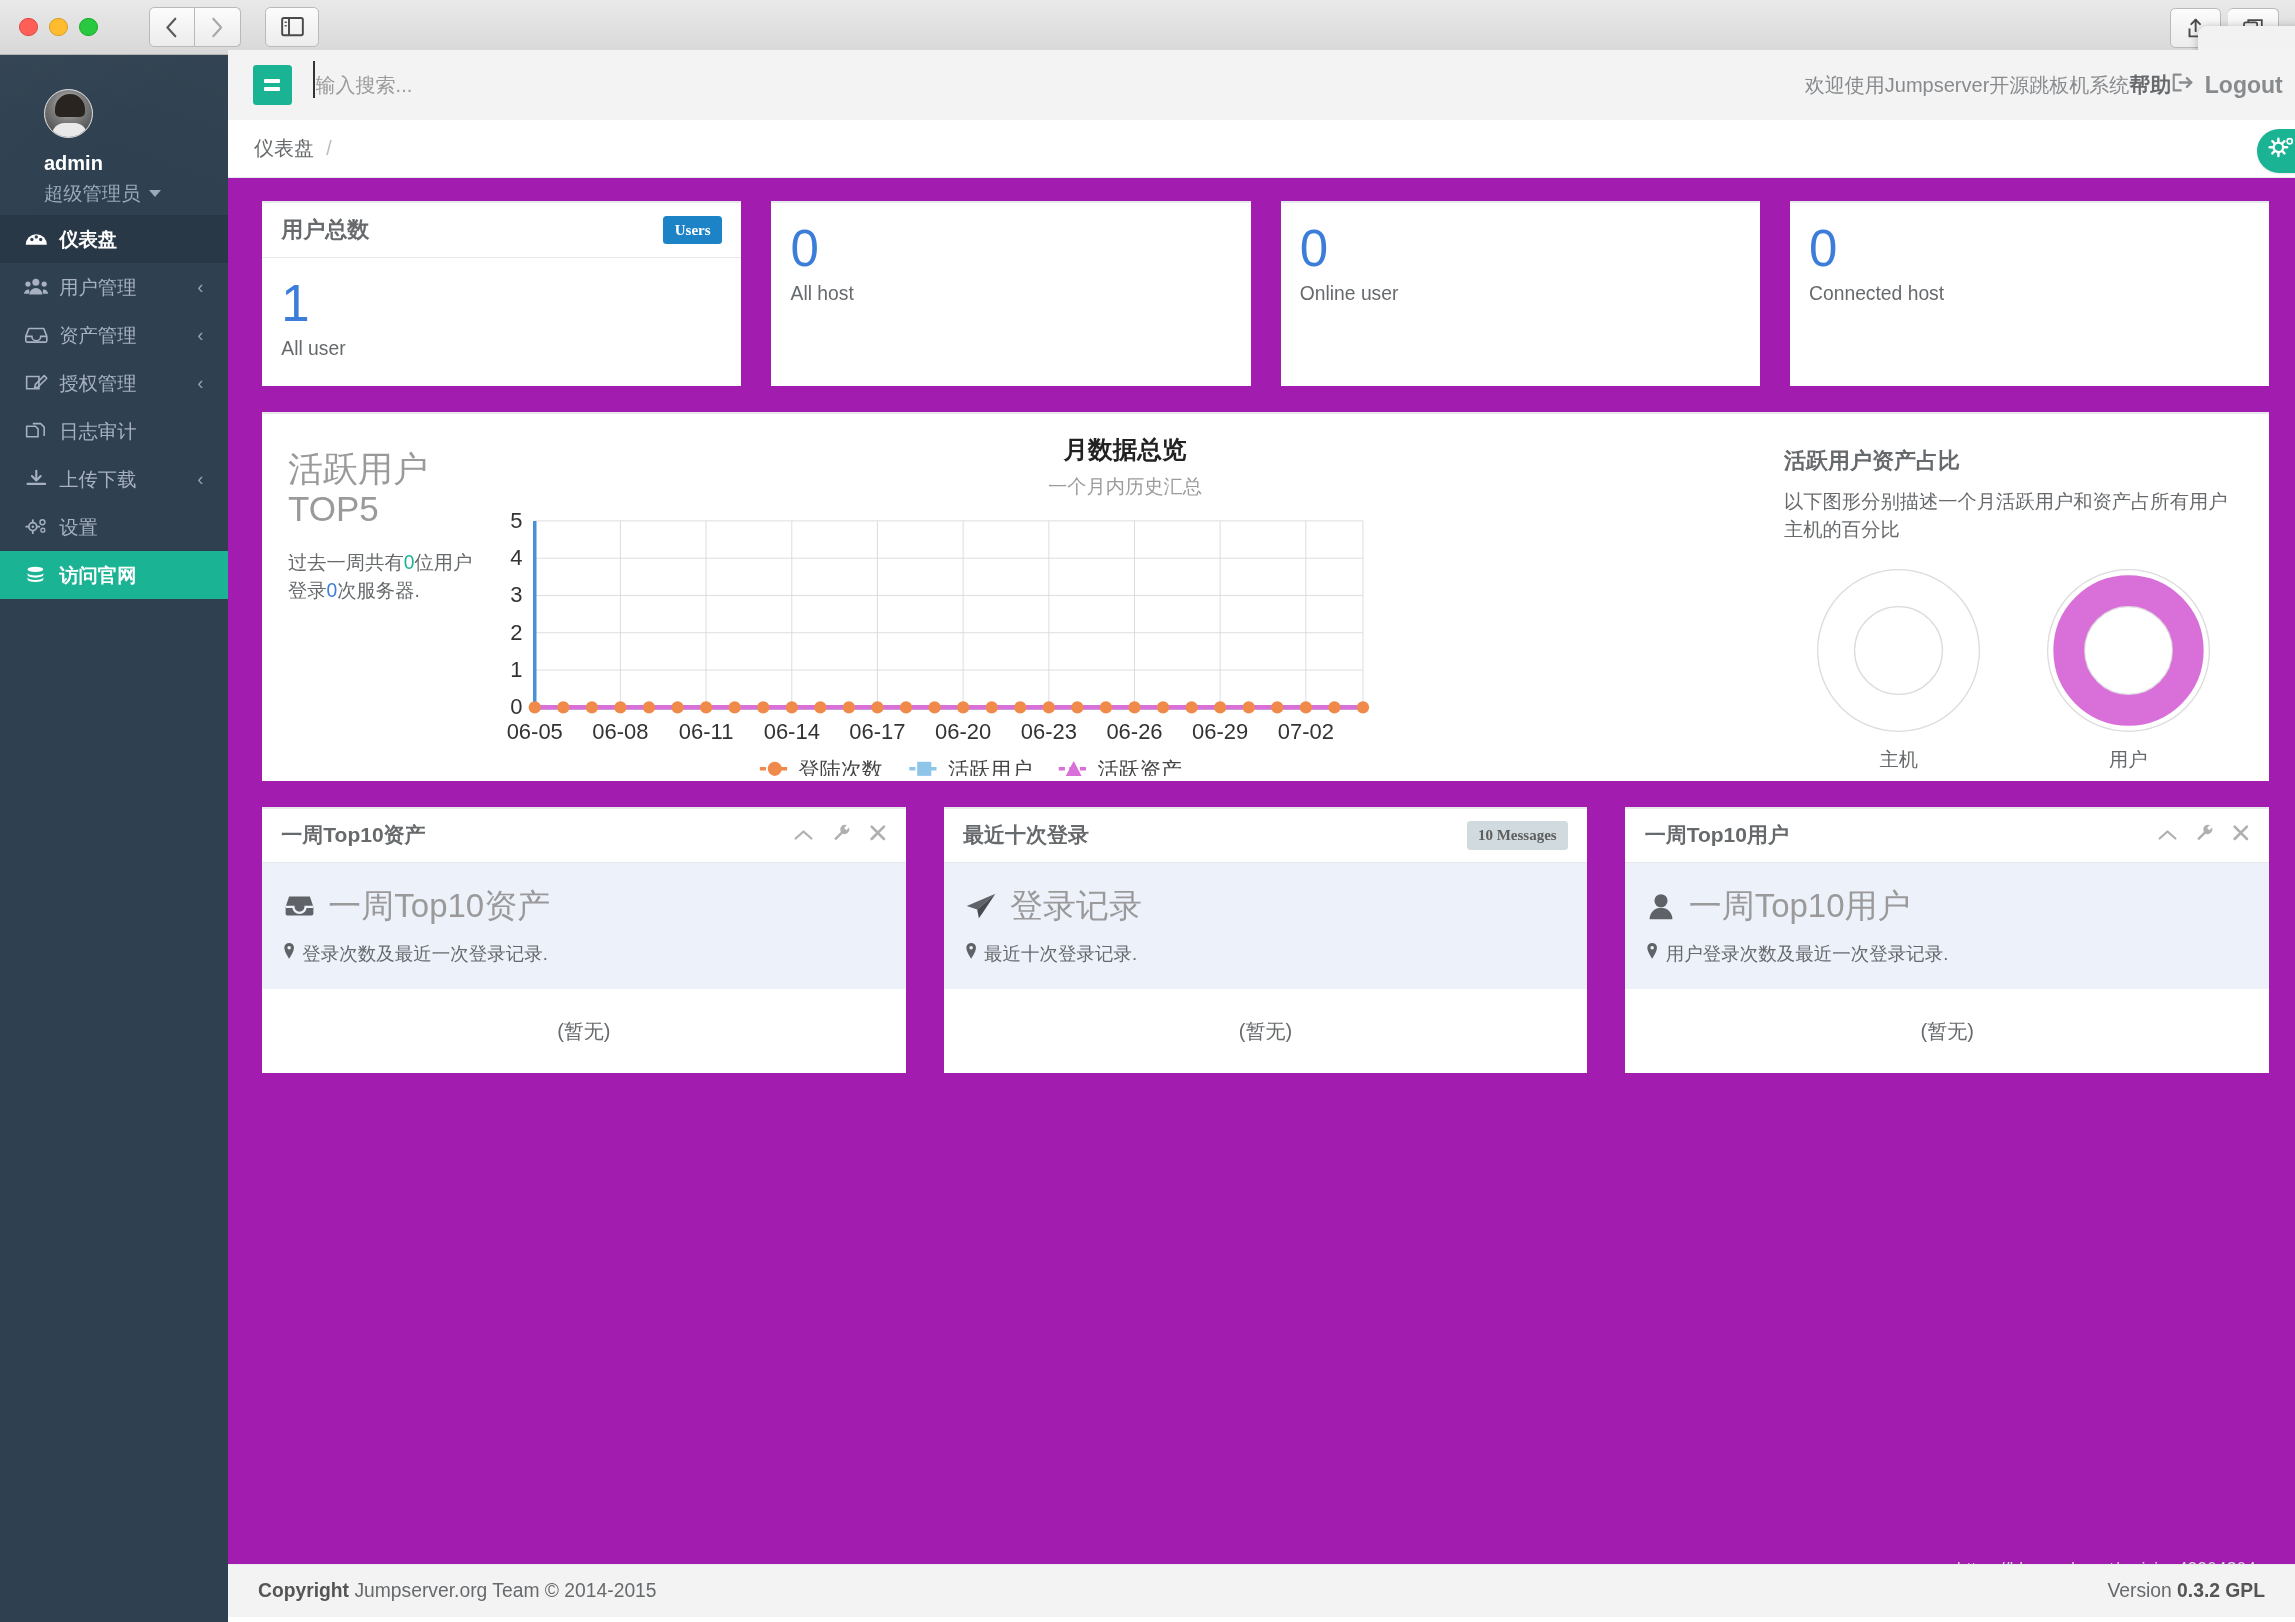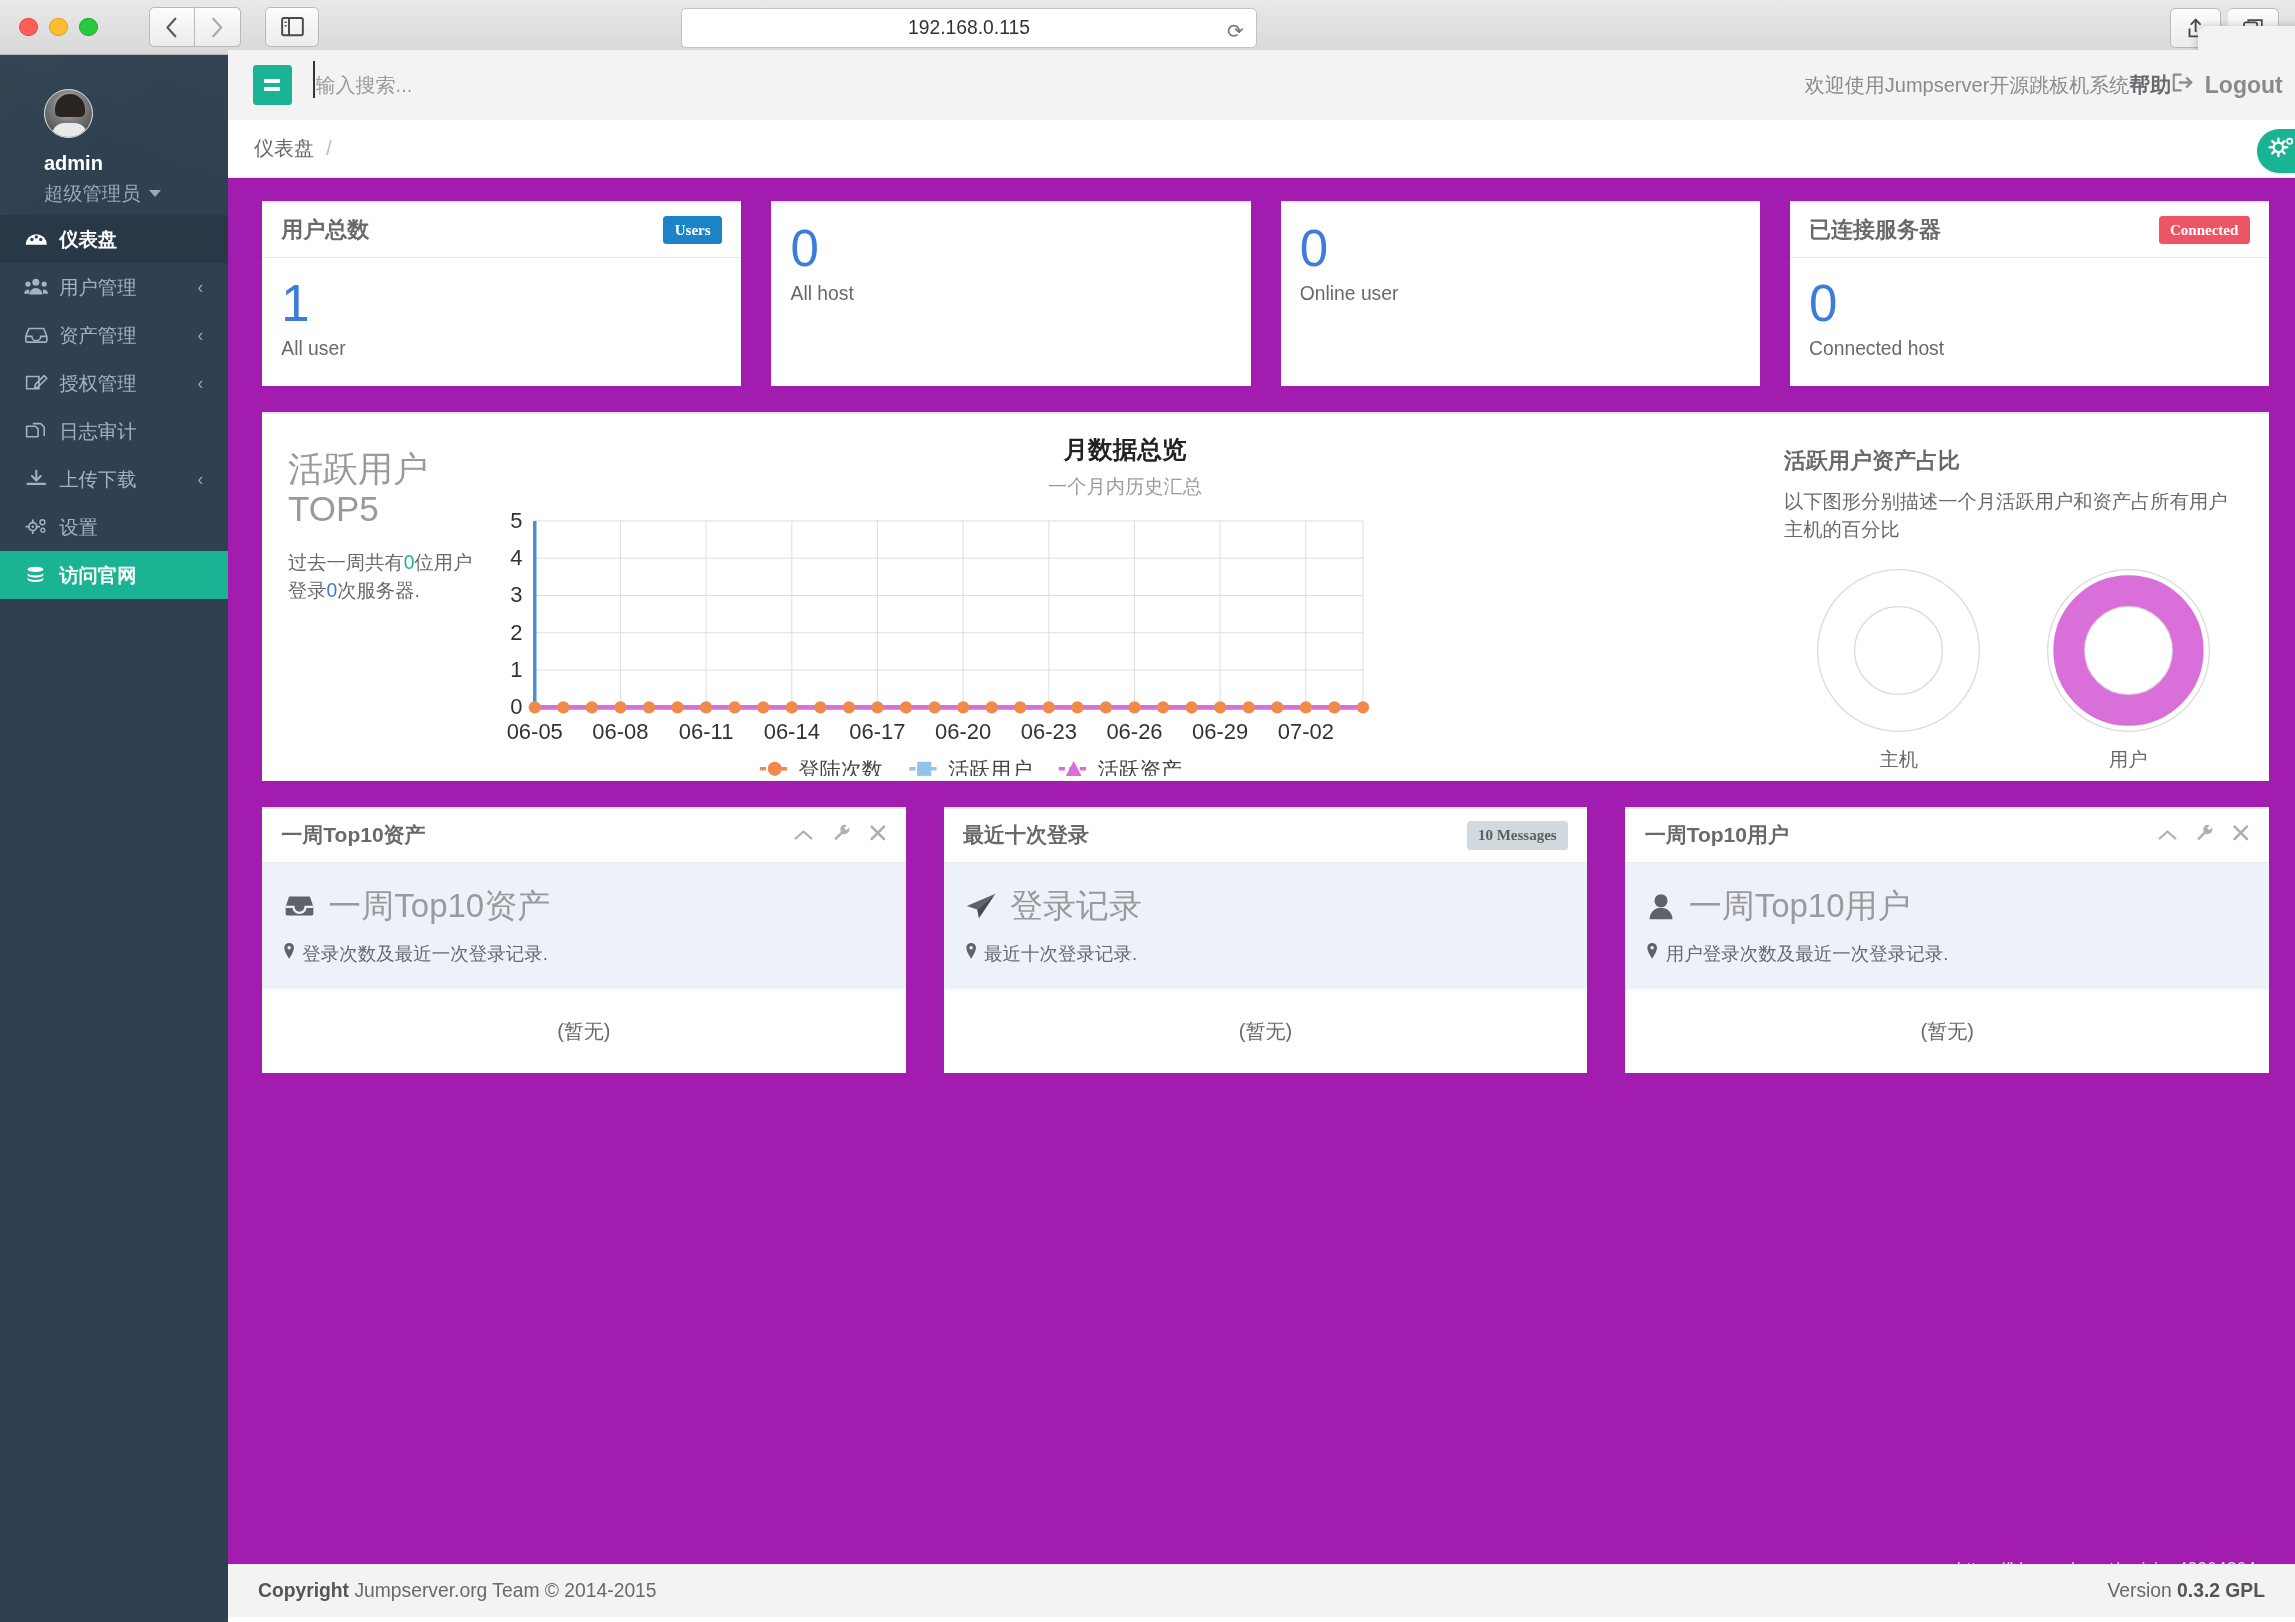--- a/index.html
+++ b/index.html
@@ -269,24 +269,20 @@
   </div>
   <div class="chrome-btn single">
     <svg width="23" height="19.3" viewBox="0 0 26 22">
         <rect x="1.2" y="1.2" width="23.6" height="19.6" rx="2" stroke="#4a4a4a" stroke-width="2.2" fill="none"></rect>
         <line x1="9" y1="1.2" x2="9" y2="20.8" stroke="#4a4a4a" stroke-width="2.2"></line>
         <line x1="4" y1="6" x2="6.5" y2="6" stroke="#4a4a4a" stroke-width="1.6"></line>
         <line x1="4" y1="10" x2="6.5" y2="10" stroke="#4a4a4a" stroke-width="1.6"></line>
       </svg>
   </div>
 
-  <div class="url-bar">
-    <span>192.168.0.115</span>
-    <span class="url-reload">⟳</span>
-  </div>
 
   <div class="chrome-right">
     <div class="chrome-btn">
       <svg width="19.3" height="23" viewBox="0 0 22 26">
           <path d="M11 3 L11 16" stroke="#4a4a4a" stroke-width="2.2" stroke-linecap="round"></path>
           <path d="M6 8 L11 3 L16 8" stroke="#4a4a4a" stroke-width="2.2" fill="none" stroke-linecap="round" stroke-linejoin="round"></path>
           <path d="M4 13 L4 22 L18 22 L18 13" stroke="#4a4a4a" stroke-width="2.2" fill="none"></path>
         </svg>
     </div>
     <div class="chrome-btn">
@@ -482,24 +478,20 @@
           <div class="stat-label">All host</div>
         </div>
       </div>
       <div class="stat-card">
         <div class="stat-body">
           <div class="stat-value">0</div>
           <div class="stat-label">Online user</div>
         </div>
       </div>
       <div class="stat-card">
-        <div class="stat-head">
-          <span class="stat-title">已连接服务器</span>
-          <span class="badge" style="background:#ed5565">Connected</span>
-        </div>
         <div class="stat-body">
           <div class="stat-value">0</div>
           <div class="stat-label">Connected host</div>
         </div>
       </div>
     </div>
 
     <div class="chart-panel">
 
       <div class="chart-left">

